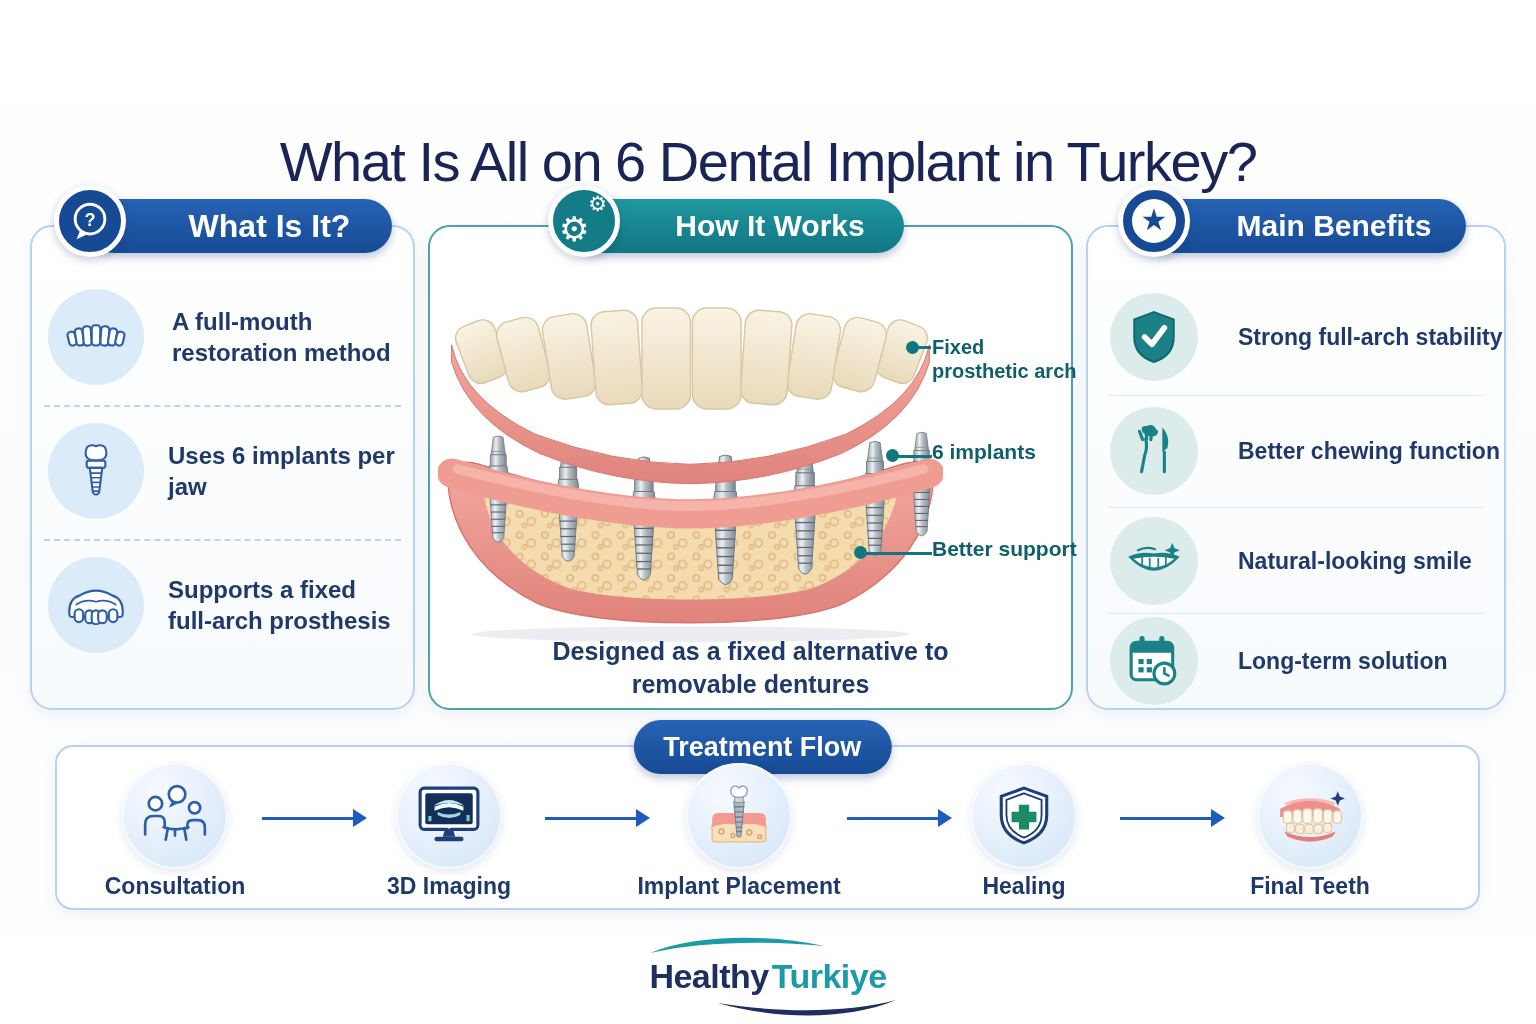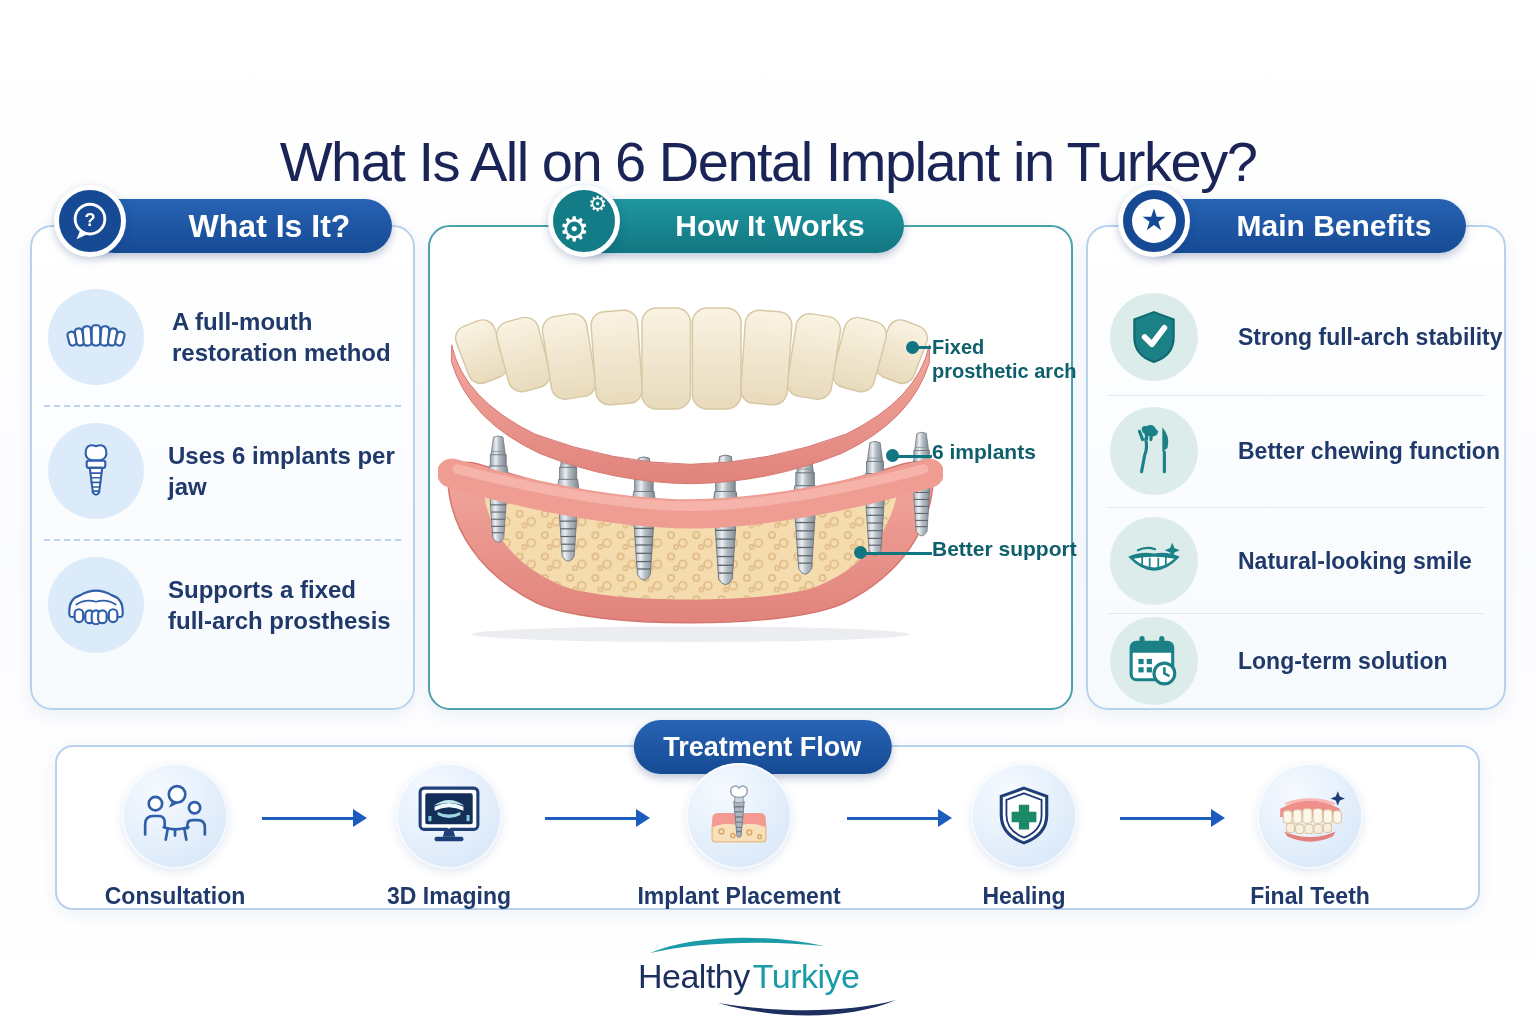--- a/index.html
+++ b/index.html
@@ -62,34 +62,34 @@
   #callout-1 { left:502px; top:212px; font-size:21px; white-space:nowrap; }
   #callout-2 { left:502px; top:309px; font-size:21px; white-space:nowrap; }
   .how-caption { position:absolute; left:60px; right:60px; top:408px; text-align:center;
     font-size:25px; font-weight:bold; color:#20396b; line-height:1.3; }
 
   .step { position:absolute; top:16px; width:220px; text-align:center; }
   .step-circle { width:106px; height:106px; border-radius:50%; margin:0 auto;
     background:radial-gradient(circle at 35% 28%, #f6faff 0%, #e3eefb 55%, #d2e3f7 100%);
     box-shadow:inset 0 0 0 2px rgba(255,255,255,.7), 0 3px 9px rgba(40,80,150,.13);
     display:flex; align-items:center; justify-content:center; }
-  .step-label { margin-top:14px; font-size:23px; font-weight:bold; color:#20396b; }
+  .step-label { margin-top:4px; font-size:23px; font-weight:bold; color:#20396b; }
   .arrow { position:absolute; top:70px; height:3px; background:#1d5cbf; }
   .arrow::after { content:""; position:absolute; right:-13px; top:-8px;
     border-left:14px solid #1d5cbf; border-top:9.5px solid transparent; border-bottom:9.5px solid transparent; }
   #arrow-0 { left:205px;  width:92px; }
   #arrow-1 { left:488px;  width:92px; }
   #arrow-2 { left:790px;  width:92px; }
   #arrow-3 { left:1063px; width:92px; }
 
   .logo { position:absolute; left:50%; transform:translateX(-50%); top:933px; width:260px; height:86px; }
   .logo-swoosh-top    { position:absolute; left:10px; top:0;    width:178px; height:22px; }
   .logo-swoosh-bottom { position:absolute; left:78px; bottom:0; width:182px; height:22px; }
-  .logo-text { position:absolute; left:0; top:24px; width:100%; text-align:left;
-    font-size:34px; font-weight:normal; letter-spacing:-0.5px; white-space:nowrap; }
+  .logo-text { position:absolute; left:0; top:24px; width:100%; text-align:center;
+    font-size:34px; font-weight:bold; letter-spacing:-0.5px; white-space:nowrap; }
   .logo-word1 { color:#1c2f5e; }
   .logo-word2 { color:#1b9aa8; margin-left:3px; }
 </style>
 </head>
 <body>
 
 <div class="stage">
 
   <div class="page-title">What Is All on 6 Dental Implant in Turkey?</div>
 
@@ -244,20 +244,21 @@
     <div class="callout" id="callout-0">Fixed prosthetic arch</div>
 
     <div class="dot" style="left:456px; top:222px;"></div>
     <div class="conn" style="left:467px; top:228px; width:35px;"></div>
     <div class="callout" id="callout-1">6 implants</div>
 
     <div class="dot" style="left:424px; top:319px;"></div>
     <div class="conn" style="left:435px; top:325px; width:67px;"></div>
     <div class="callout" id="callout-2">Better support</div>
 
+    <div class="how-caption">Designed as a fixed alternative to removable dentures</div>
   </div>
 
   <div class="panel" id="panel-benefits">
     <div class="pill blue" id="pill-benefits">
       <span>Main Benefits</span>
     </div>
     <div class="badge blue" id="badge-benefits">
       <div class="badge-inner-circle">
         <span class="star-glyph">★</span>
       </div>

